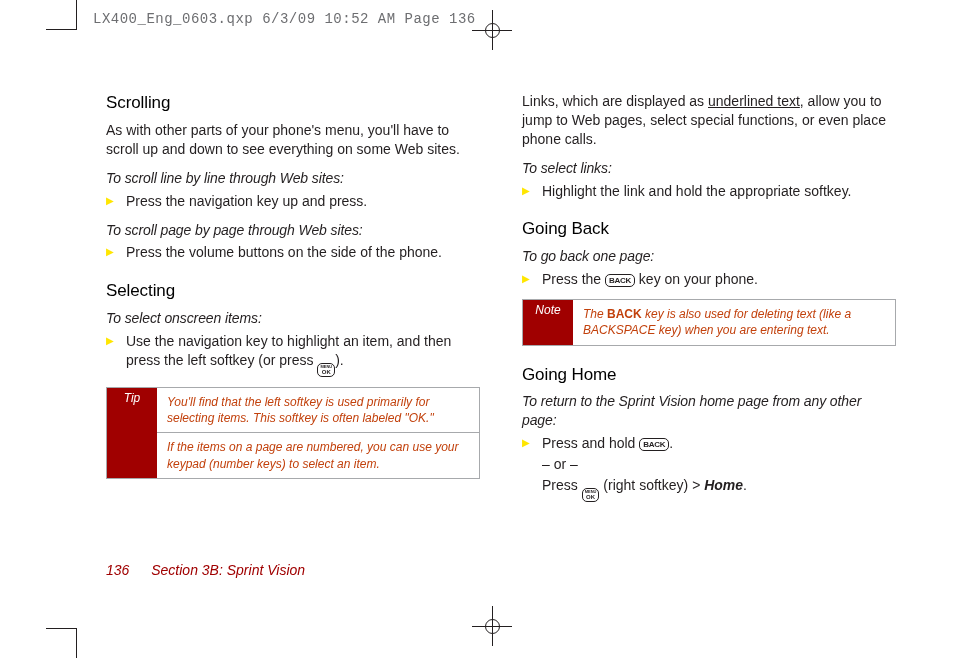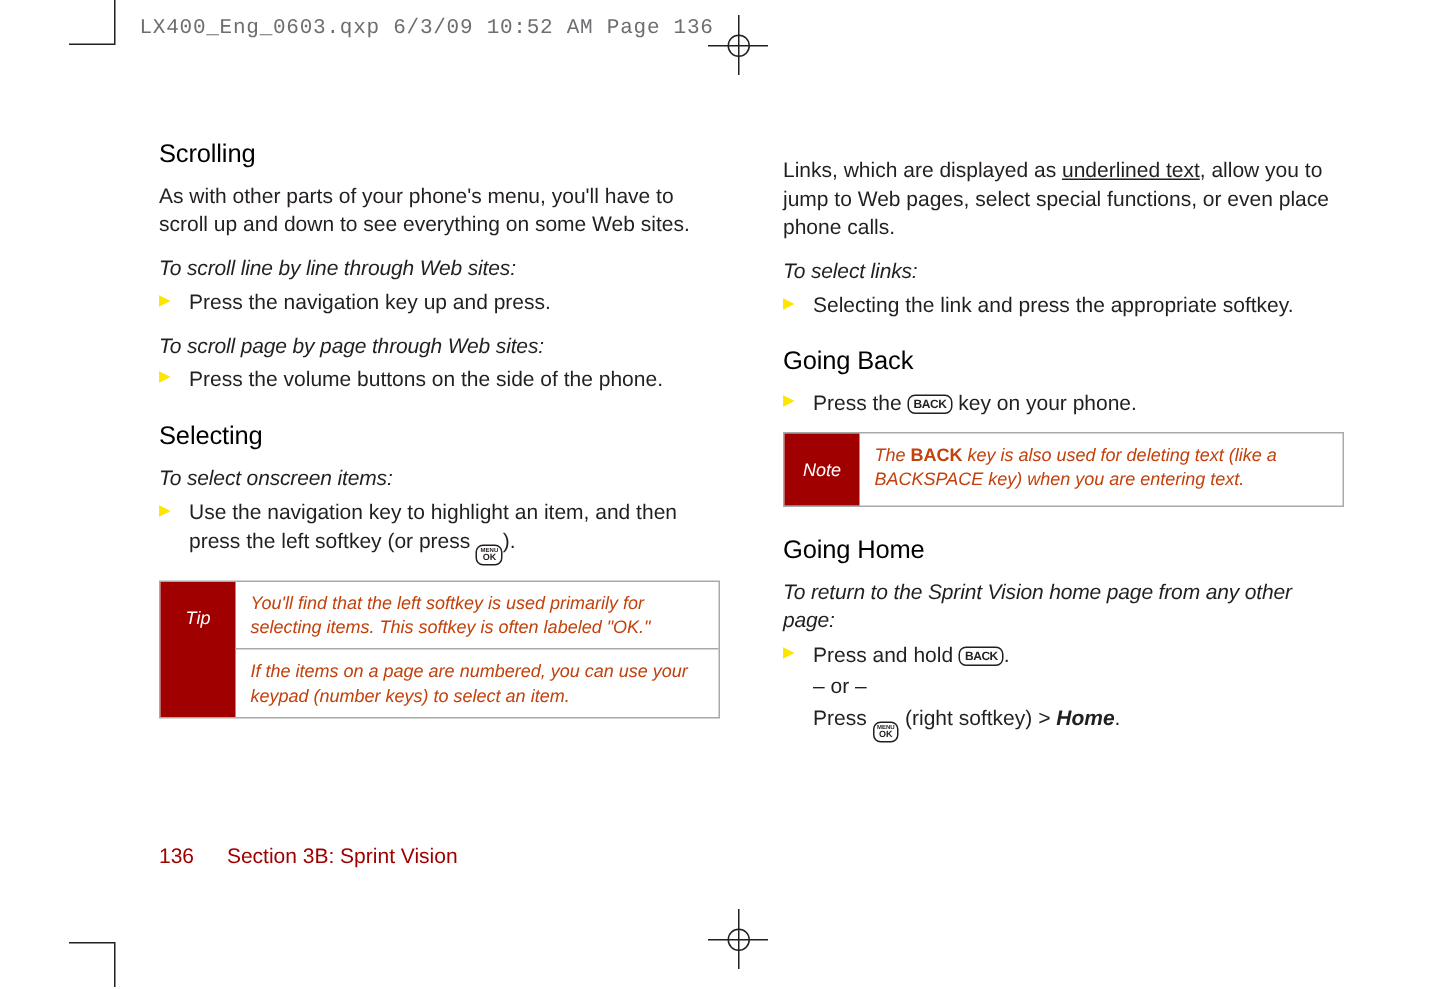--- a/index.html
+++ b/index.html
@@ -28,27 +28,27 @@
   .lead{font-style:italic;font-weight:400;margin:6px 0 4px;letter-spacing:-.1px}
   ul.steps{list-style:none;margin:0 0 10px 0;padding:0}
   ul.steps>li{position:relative;padding-left:20px;margin:2px 0}
   ul.steps>li::before{content:"\25B6";position:absolute;left:0;top:2px;color:#ffe600;font-size:10px}
   .softkey{display:inline-block;border:1px solid #231f20;border-radius:5px;padding:0 3px;font-size:8px;line-height:11px;vertical-align:1px;font-family:Arial,sans-serif;font-weight:700;letter-spacing:-.3px;background:#fff}
   .ok-key{display:inline-flex;flex-direction:column;align-items:center;justify-content:center;border:1px solid #231f20;border-radius:5px;padding:1px 2px;font-size:5px;line-height:5px;vertical-align:-3px;font-weight:700;background:#fff}
   .ok-key .top{font-size:4px;line-height:4px}
   .ok-key .bot{font-size:6px;line-height:6px}
   .u{text-decoration:underline}
   .callout{display:flex;border:1px solid #a7a9ac;margin:8px 0 10px}
-  .callout .lab{background:#a00000;color:#fff;font-style:italic;font-size:12px;padding:16px 8px;min-width:34px;display:flex;align-items:flex-start;justify-content:center}
+  .callout .lab{background:#a00000;color:#fff;font-style:italic;font-size:12px;padding:2px 8px;min-width:34px;display:flex;align-items:flex-start;justify-content:center}
   .callout .txt{padding:6px 10px;font-style:italic;font-size:12px;line-height:1.35;color:#c2410c}
   .callout .txt .nb{font-style:italic}
   .callout .txt strong{font-style:normal;font-weight:700}
   .callout hr{border:none;border-top:1px solid #a7a9ac;margin:6px -10px}
   .or{margin:2px 0}
-  .footer{position:absolute;left:106px;top:562px;font-size:14px}
+  .footer{position:absolute;left:106px;top:562px;font-style:italic;font-size:14px}
   .footer .pg{color:#a00000;font-weight:400;margin-right:18px}
   .footer .sec{color:#a00000}
   .gt{font-style:italic}
   .home-b{font-style:italic;font-weight:700}
 </style>
 </head>
 <body>
 
 <div class="mark hbar" style="left:46px;top:29px;width:30px"></div>
 <div class="mark vbar" style="left:76px;top:0;height:30px"></div>
@@ -97,30 +97,31 @@
       <div class="lab">Tip</div>
       <div class="txt">
         <span class="nb">You'll find that the left softkey is used primarily for selecting items. This softkey is often labeled "OK."</span>
         <hr>
         <span class="nb">If the items on a page are numbered, you can use your keypad (number keys) to select an item.</span>
       </div>
     </div>
   </div>
 
   <div class="col">
-    <p class="body" style="margin-top:12px">
+    <p class="body" style="margin-top:0">
       <span>Links, which are displayed as </span><span class="u">underlined text</span><span>, allow you to jump to Web pages, select special functions, or even place phone calls.</span>
     </p>
 
     <p class="lead">To select links:</p>
     <ul class="steps">
-        <li>Selecting the link and press the appropriate softkey.</li>
+        <li>Highlight the link and hold the appropriate softkey.</li>
       </ul>
 
     <h2>Going Back</h2>
+    <p class="lead">To go back one page:</p>
     <ul class="steps">
       <li>
         <span>Press the </span><span class="softkey">BACK</span><span> key on your phone.</span>
       </li>
     </ul>
 
     <div class="callout">
       <div class="lab">Note</div>
       <div class="txt">
         <span>The </span><strong>BACK</strong><span> key is also used for deleting text (like a BACKSPACE key) when you are entering text.</span>

